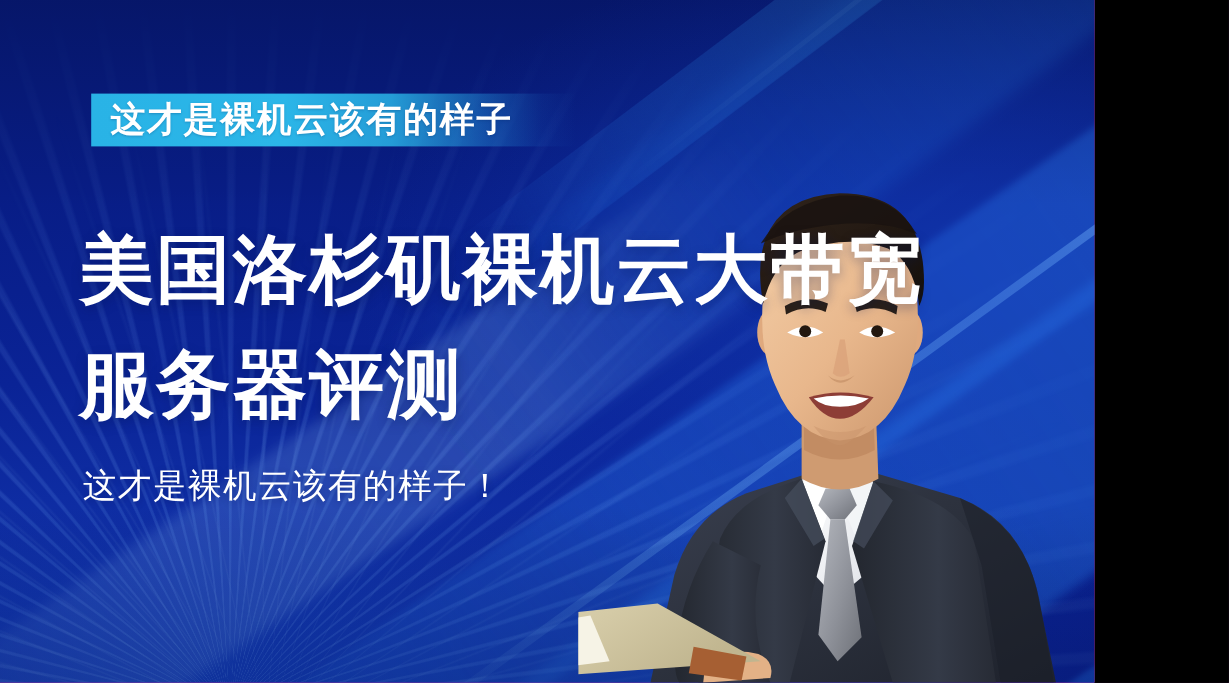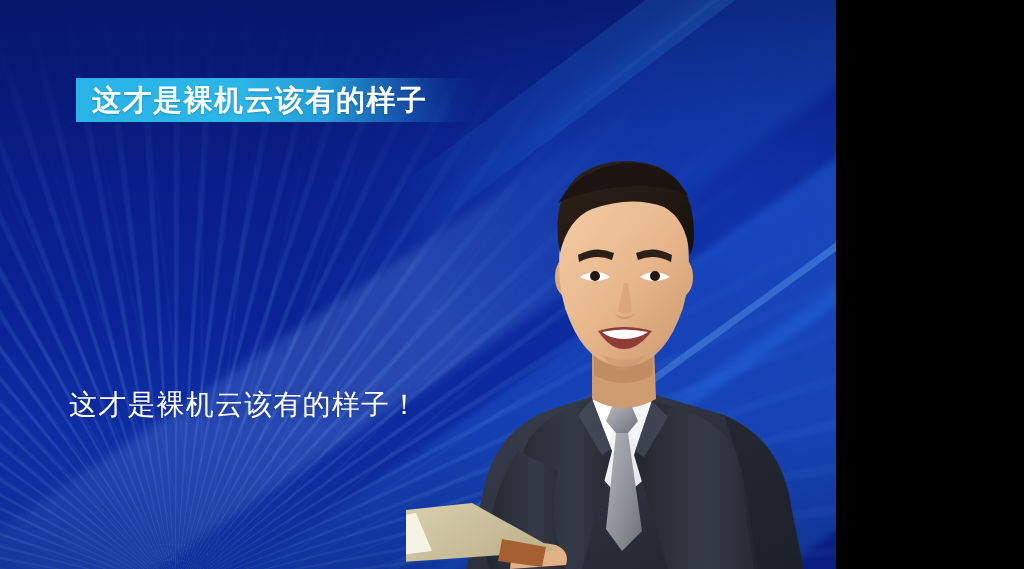--- a/index.html
+++ b/index.html
@@ -3,21 +3,21 @@
 <meta charset="utf-8">
 <title>Banner</title>
 <style>
   html, body {
     margin: 0;
     padding: 0;
     background: #000;
   }
   #banner {
     position: relative;
-    width: 836px;
+    width: 912px;
     height: 569px;
     overflow: hidden;
     font-family: "Liberation Sans", "DejaVu Sans", sans-serif;
     background: #d946ef;
     user-select: none;
   }
 
   
   .bg-base {
     position: absolute;
@@ -370,17 +370,21 @@
       </g>
     </svg>
   </div>
 
   <div class="content">
 
     <div class="tagline">
       <span class="tagline-text">这才是裸机云该有的样子</span>
     </div>
 
+    <div class="headline">
+      <div class="headline-line">美国洛杉矶裸机云大带宽</div>
+      <div class="headline-line">服务器评测</div>
+    </div>
 
     <div class="subtitle">这才是裸机云该有的样子！</div>
 
   </div>
 </div>
 
 </body></html>

